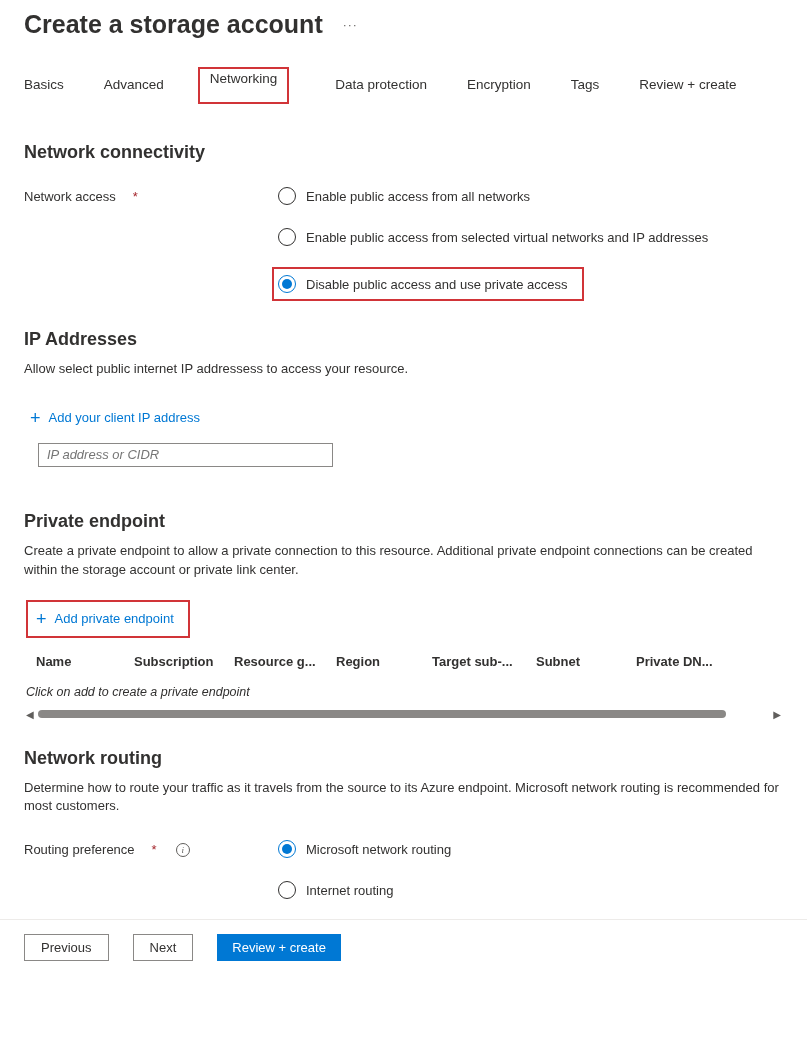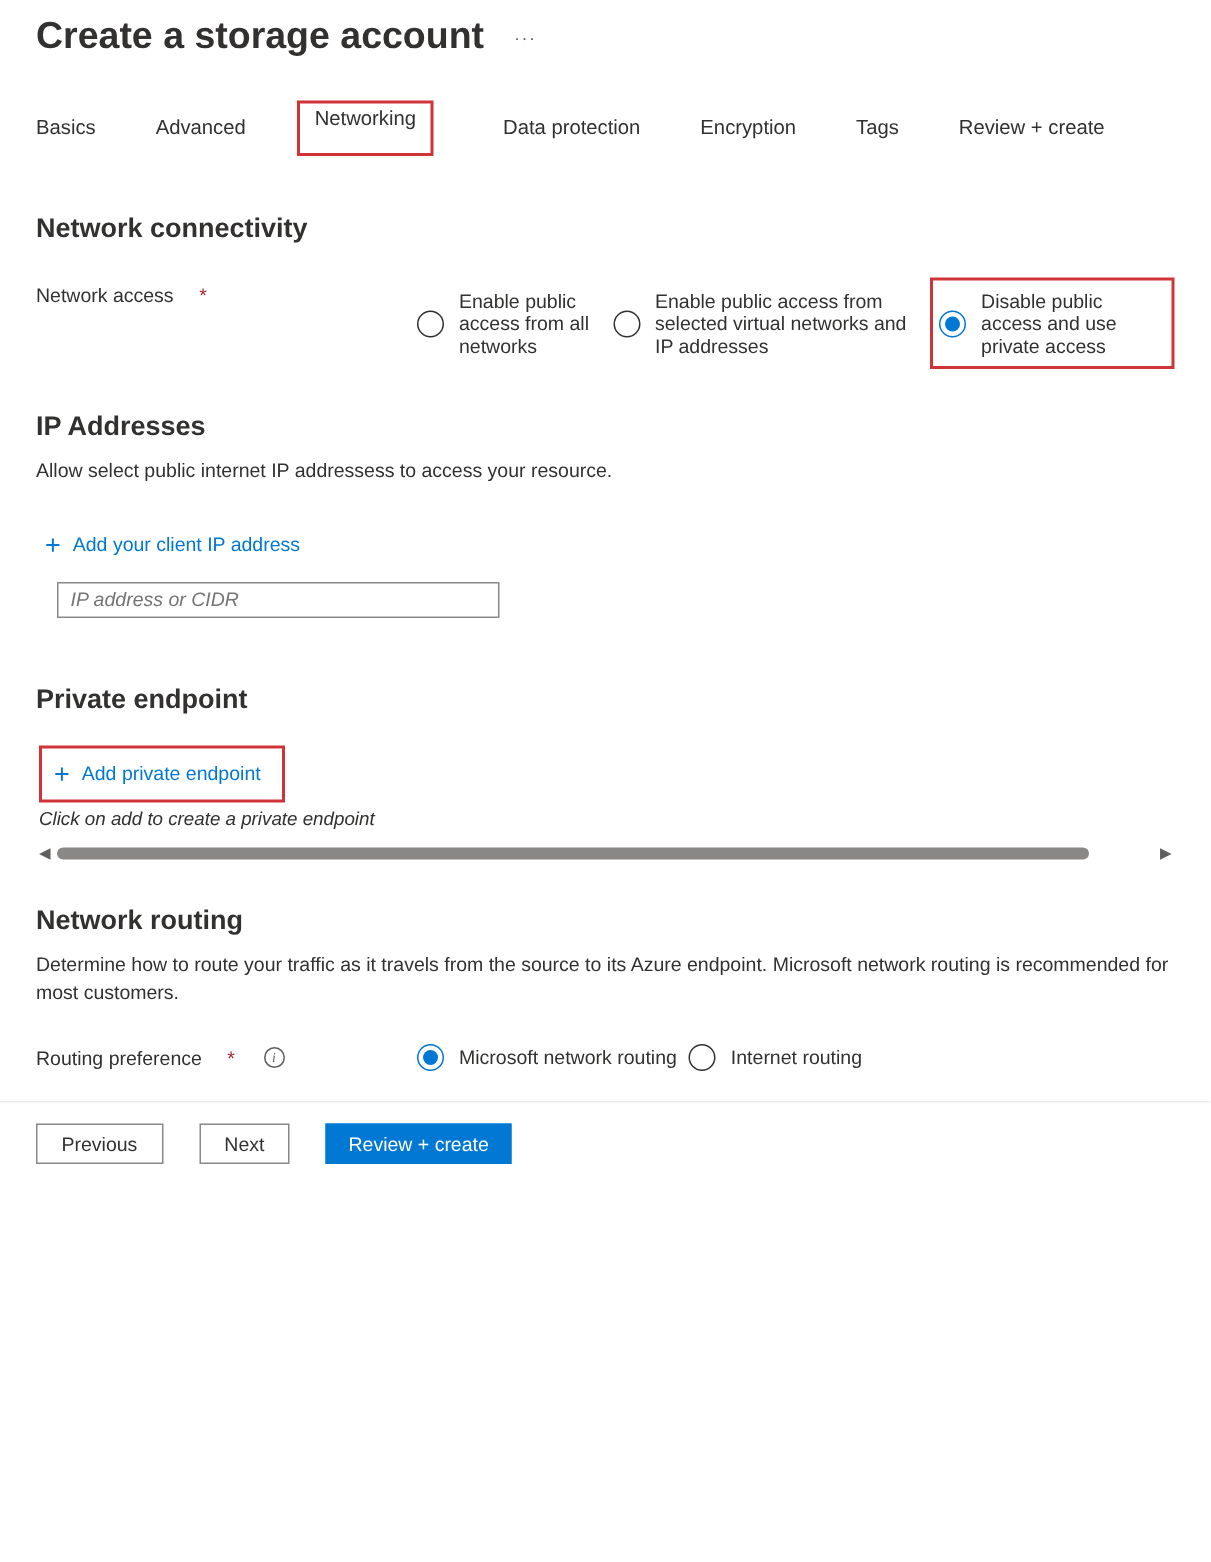--- a/index.html
+++ b/index.html
@@ -81,21 +81,21 @@
       gap: 15px;
     }
     .required-star { color: #a4262c; margin-left: 2px; }
     .info-icon {
       display: inline-flex; align-items: center; justify-content: center;
       width: 14px; height: 14px; border-radius: 50%;
       border: 1px solid #605e5c; font-size: 9px; color: #605e5c; margin-left: 4px;
       font-style: italic; font-family: Georgia, serif;
     }
     .form-control { flex: 1; }
-    .radio-group { display: flex; gap: 8px; }
+    .radio-group { display: flex; flex-direction: column; gap: 23px; }
     .radio-item { display: flex; align-items: center; gap: 10px; cursor: pointer; }
     .radio-item.boxed {
       border: 2px solid #d13438;
       padding: 6px 14px 6px 4px;
       margin-left: -6px; margin-top: -2px; margin-bottom: -2px;
       width: fit-content;
     }
     .radio-circle {
       width: 18px; height: 18px; border-radius: 50%;
       border: 1.5px solid #323130; display: inline-flex;
@@ -217,29 +217,39 @@
     <div class="link-button">
       <span class="plus-icon">+</span>
       <span>Add your client IP address</span>
     </div>
     <div>
       <input class="ip-input" type="text" placeholder="IP address or CIDR" style="">
     </div>
   </div>
 
   <div class="section-title" style="margin-top:44px">Private endpoint</div>
+  <p class="section-desc">Create a private endpoint to allow a private connection to this resource. Additional private endpoint connections can be created within the storage account or private link center.</p>
 
   <div class="add-pe-wrap">
     <div class="link-button boxed">
       <span class="plus-icon">+</span>
       <span>Add private endpoint</span>
     </div>
   </div>
 
   <div class="pe-table-scroll">
+    <div class="table-header">
+      <div class="col-name">Name</div>
+      <div class="col-sub">Subscription</div>
+      <div class="col-rg">Resource g...</div>
+      <div class="col-region">Region</div>
+      <div class="col-target">Target sub-...</div>
+      <div class="col-subnet">Subnet</div>
+      <div class="col-dns">Private DN...</div>
+    </div>
     <div class="table-empty">Click on add to create a private endpoint</div>
     <div class="scrollbar-track">
       <span class="scroll-arrow">◀</span>
       <div class="scroll-thumb"></div>
       <div class="scroll-rest"></div>
       <span class="scroll-arrow">▶</span>
     </div>
   </div>
 
   <div class="section-title" style="margin-top:28px">Network routing</div>

